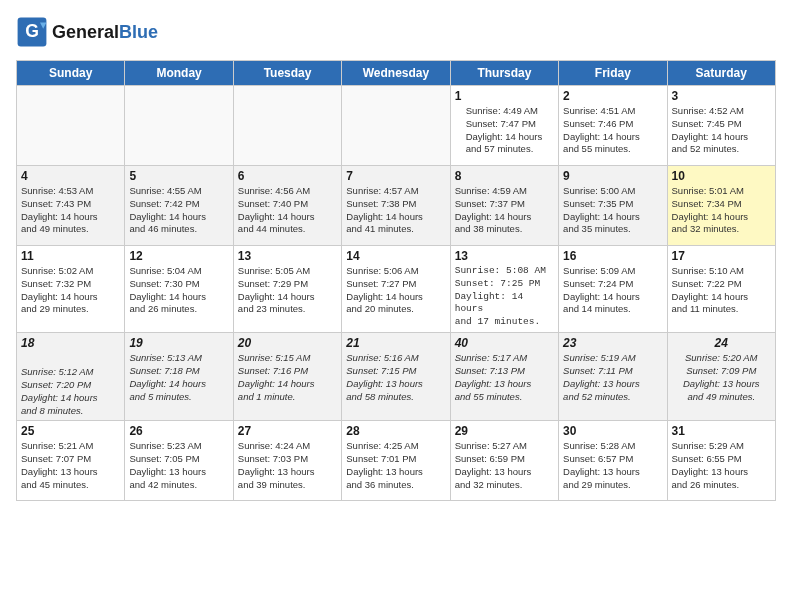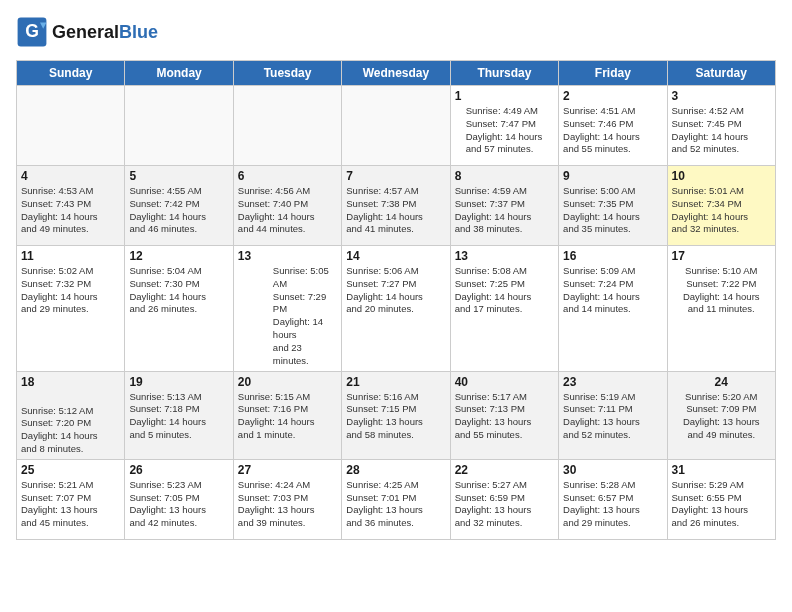--- a/index.html
+++ b/index.html
@@ -209,55 +209,55 @@
           </td>
           <td>
             <span class="day-num">12</span>
             <div class="day-info" style="white-space: pre-line;">Sunrise: 5:04 AM
 Sunset: 7:30 PM
 Daylight: 14 hours
 and 26 minutes.</div>
           </td>
           <td>
             <span class="day-num">13</span>
-            <div class="day-info" style="white-space: pre-line; margin-left: 35px;">Sunrise: 5:05 AM
+            <div class="day-info" style="white-space: pre-line;">Sunrise: 5:05 AM
 Sunset: 7:29 PM
 Daylight: 14 hours
 and 23 minutes.</div>
           </td>
           <td>
             <span class="day-num">14</span>
             <div class="day-info" style="white-space: pre-line;">Sunrise: 5:06 AM
 Sunset: 7:27 PM
 Daylight: 14 hours
 and 20 minutes.</div>
           </td>
           <td>
             <span class="day-num">13</span>
-            <div class="day-info" style="white-space: pre-line;">Sunrise: 5:08 AM
+            <div class="day-info" style="white-space: pre-line; font-family: Liberation Mono, monospace;">Sunrise: 5:08 AM
 Sunset: 7:25 PM
 Daylight: 14 hours
 and 17 minutes.</div>
           </td>
           <td>
             <span class="day-num">16</span>
             <div class="day-info" style="white-space: pre-line;">Sunrise: 5:09 AM
 Sunset: 7:24 PM
 Daylight: 14 hours
 and 14 minutes.</div>
           </td>
           <td>
             <span class="day-num">17</span>
-            <div class="day-info" style="white-space: pre-line; text-align: center;">Sunrise: 5:10 AM
+            <div class="day-info" style="white-space: pre-line;">Sunrise: 5:10 AM
 Sunset: 7:22 PM
 Daylight: 14 hours
 and 11 minutes.</div>
           </td>
         </tr>
-        <tr style="background-color: #0ea5e9;">
+        <tr style="background-color: #0ea5e9; font-style: italic;">
           <td style="background-color: rgb(242, 242, 242);">
             <span class="day-num">18</span>
             <div class="day-info" style="white-space: pre-line; margin-top: 16px;">Sunrise: 5:12 AM
 Sunset: 7:20 PM
 Daylight: 14 hours
 and 8 minutes.</div>
           </td>
           <td style="background-color: rgb(242, 242, 242);">
             <span class="day-num">19</span>
             <div class="day-info" style="white-space: pre-line;">Sunrise: 5:13 AM
@@ -324,21 +324,21 @@
 and 39 minutes.</div>
           </td>
           <td>
             <span class="day-num">28</span>
             <div class="day-info" style="white-space: pre-line;">Sunrise: 4:25 AM
 Sunset: 7:01 PM
 Daylight: 13 hours
 and 36 minutes.</div>
           </td>
           <td>
-            <span class="day-num">22</span>
+            <span class="day-num">29</span>
             <div class="day-info" style="white-space: pre-line;">Sunrise: 5:27 AM
 Sunset: 6:59 PM
 Daylight: 13 hours
 and 32 minutes.</div>
           </td>
           <td>
             <span class="day-num">30</span>
             <div class="day-info" style="white-space: pre-line;">Sunrise: 5:28 AM
 Sunset: 6:57 PM
 Daylight: 13 hours

